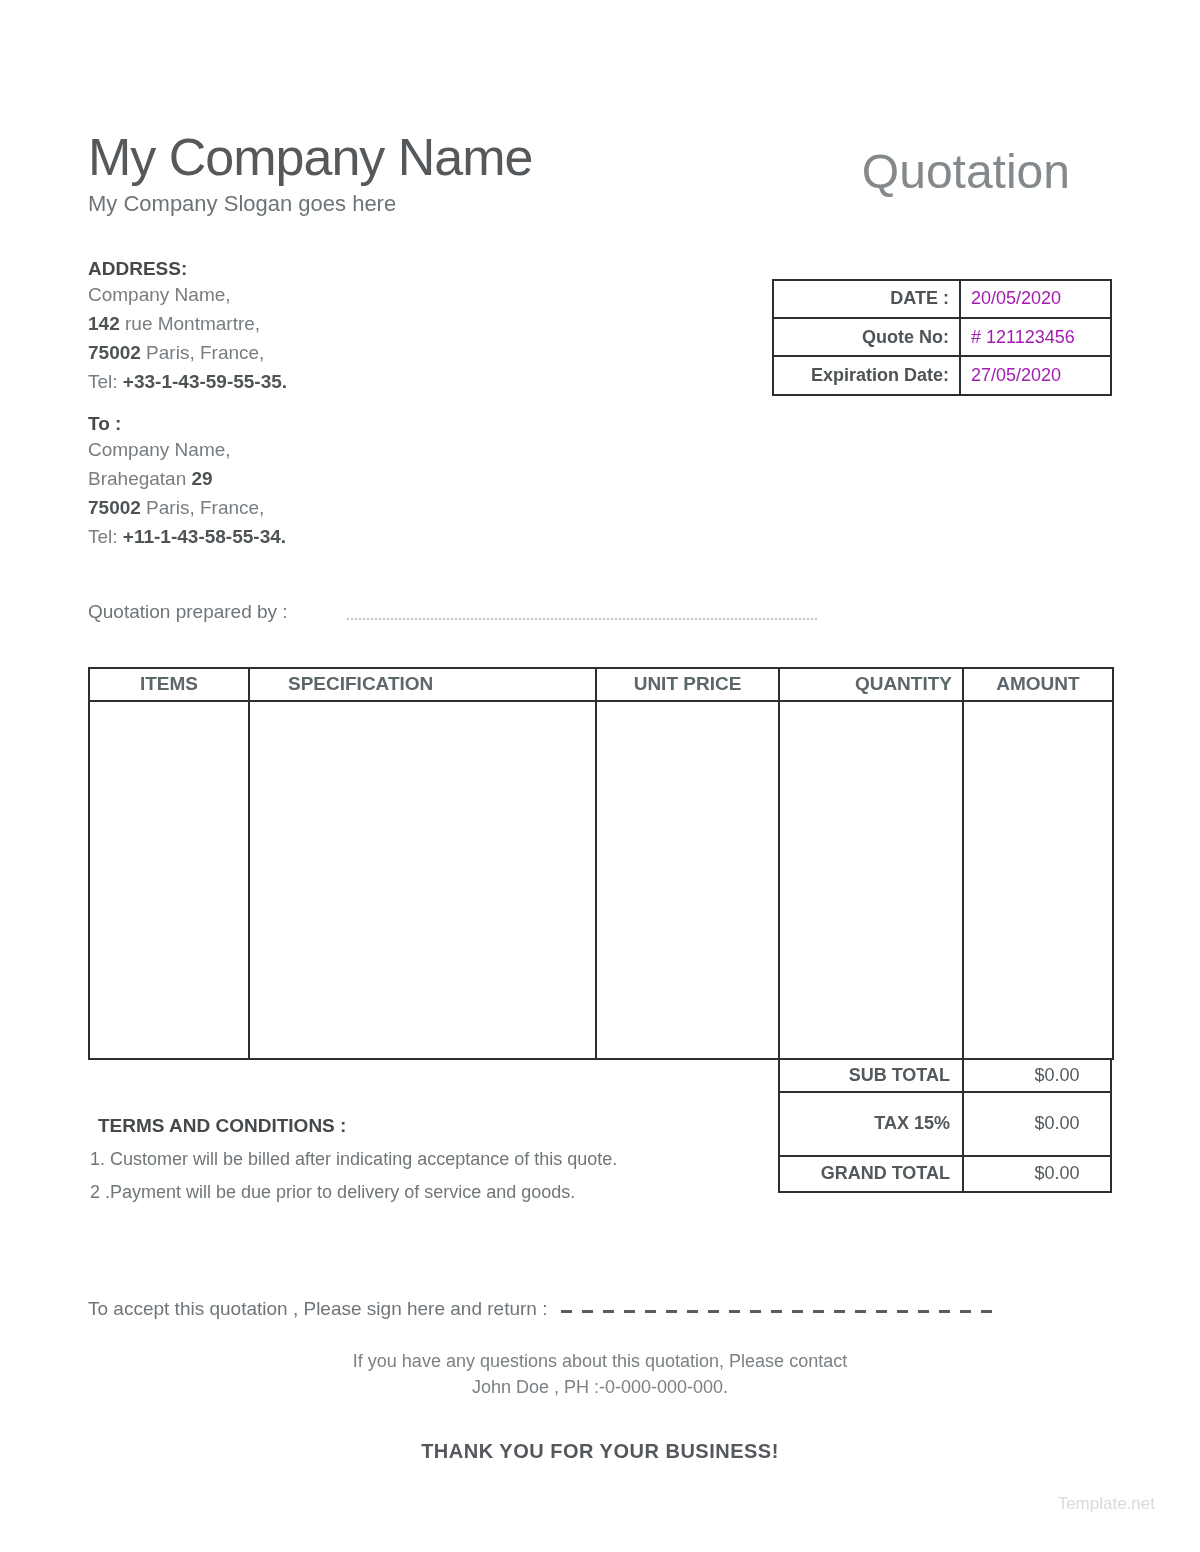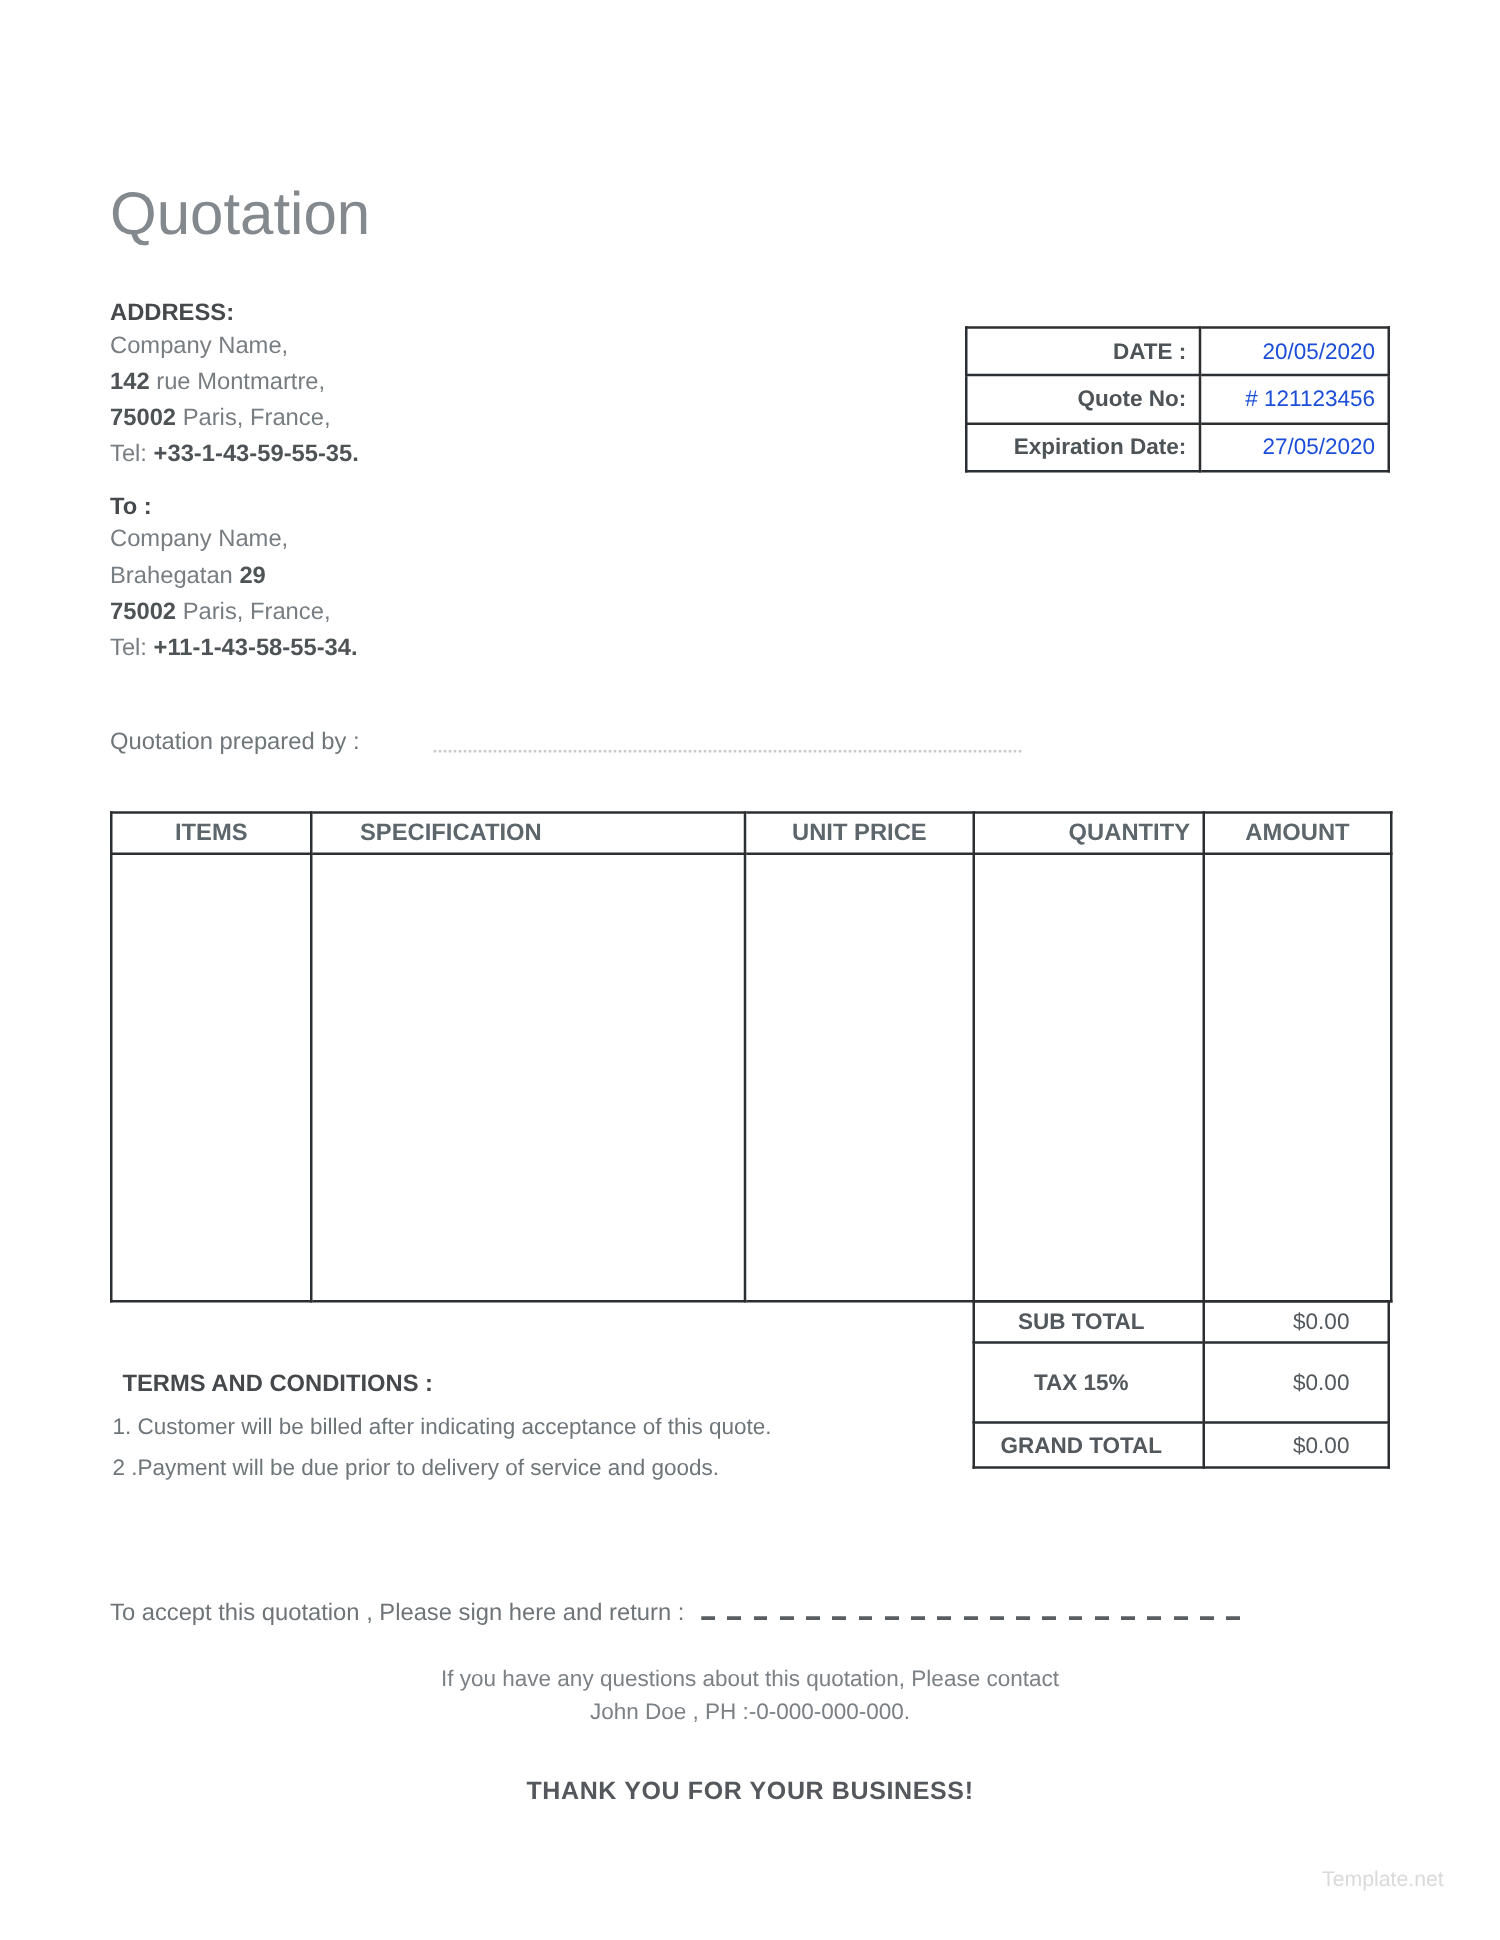--- a/index.html
+++ b/index.html
@@ -31,21 +31,21 @@
 
   
   .info-row { display:flex; justify-content:space-between; margin-top:40px; }
   .block-label { font-size:19px; font-weight:bold; color:#45494c; line-height:23px; }
   .addr-line { font-size:19px; line-height:28px; color:#777d81; margin-top:1px; }
   .addr-line b { color:#4e5356; font-weight:bold; }
 
   .meta-table { border-collapse:collapse; table-layout:fixed; width:340px; margin-top:22px; }
   .meta-table td { border:2px solid #2c2f31; height:29px; font-size:18px; padding:0 10px; }
   .meta-label { width:187px; text-align:right; font-weight:bold; color:#4d5356; }
-  .meta-value { text-align:right; color:#1d4ed8; }
+  .meta-value { color:#a21caf; }
 
   .to-block { margin-top:16px; }
 
   
   .prepared { margin-top:50px; display:flex; align-items:flex-end; font-size:19px; color:#6f767a;gap:47px; }
   .dotted-line { width:470px; margin-left:12px; margin-bottom:3px; border-bottom:2px dotted #c3c7c9; }
 
   
   .items-table { border-collapse:collapse; table-layout:fixed; width:1024px; margin-top:44px; }
   .items-table th {
@@ -59,21 +59,21 @@
   .col-qty {width:184px;} .col-amt {width:150px;}
 
   
   .bottom-row { display:flex; width:1024px; }
   .terms-block { width:690px; padding-top:55px; }
   .terms-title { font-size:19px; font-weight:bold; color:#45494c; padding-left:10px; }
   .term-item { font-size:18px; color:#6f767a; margin-top:12px; padding-left:2px; }
 
   .totals-table { border-collapse:collapse; table-layout:fixed; width:334px; margin-top:-2px; height:133px; }
   .totals-table td { border:2px solid #2c2f31; font-size:18px; }
-  .totals-label { width:184px; text-align:center; font-weight:bold; color:#52585c; padding-right:12px; }
+  .totals-label { width:184px; text-align:right; font-weight:bold; color:#52585c; padding-right:12px; }
   .totals-value { text-align:center; color:#53595d;padding-left:40px; }
   .r-sub td { height:33px; } .r-tax td { height:64px; } .r-grand td { height:36px; }
 
   
   .signature { margin-top:95px; display:flex; align-items:center; font-size:19px; color:#6e7478; white-space:nowrap; }
   .dash-line {
     width:432px; height:3px; margin-left:14px; margin-top:6px;
     background:repeating-linear-gradient(to right,#575d61 0 11px,transparent 11px 21px);
   }
   .contact { text-align:center; font-size:18px; color:#7b8185; line-height:26px; margin-top:28px; }
@@ -82,20 +82,24 @@
     letter-spacing:0.5px; margin-top:40px;
   }
   .watermark { position:absolute; right:45px; top:1494px; font-size:17px; color:#d9dadb; }
 </style>
 </head>
 <body>
 
 <div class="page">
 
   <div class="header-row">
+    <div>
+      <div class="company-name">My Company Name</div>
+      <div class="slogan">My Company Slogan goes here</div>
+    </div>
     <div class="doc-title">Quotation</div>
   </div>
 
   <div class="info-row">
     <div>
       <div class="block-label">ADDRESS:</div>
       <div class="addr-line">Company Name,</div>
       <div class="addr-line"><b>142</b><span> rue Montmartre,</span></div>
       <div class="addr-line"><b>75002</b><span> Paris, France,</span></div>
       <div class="addr-line"><span>Tel: </span><b>+33-1-43-59-55-35.</b></div>

